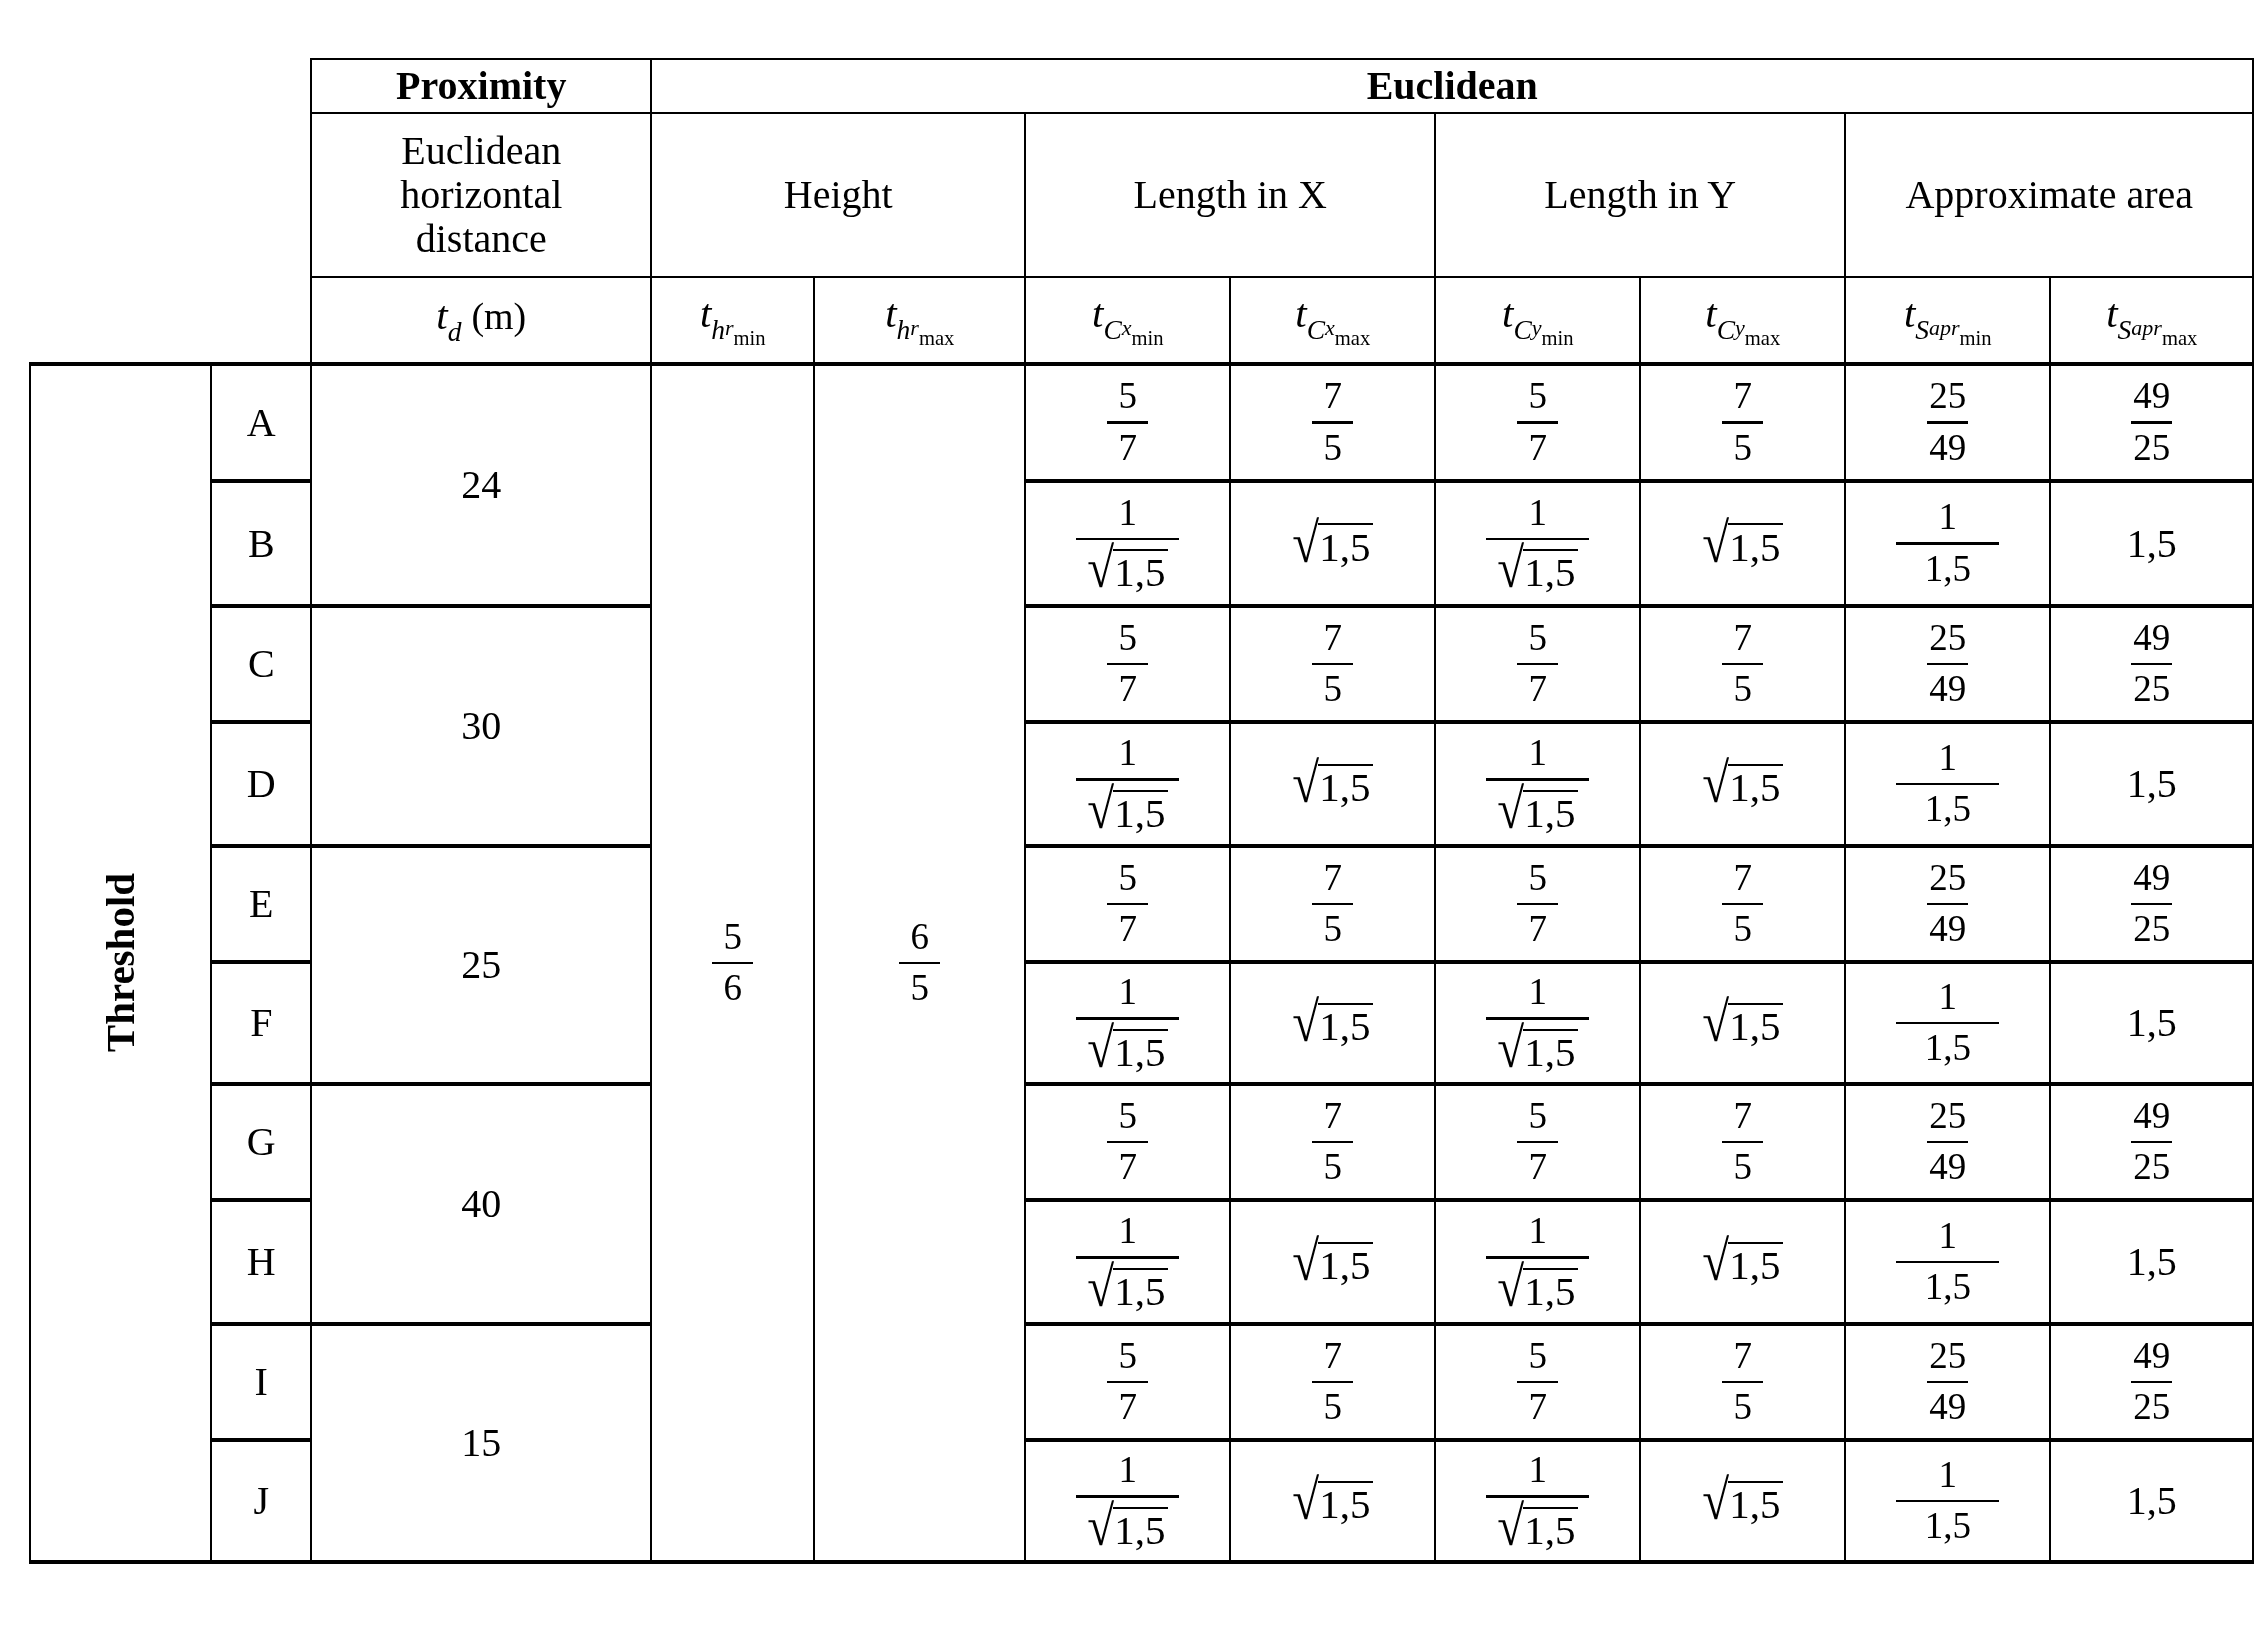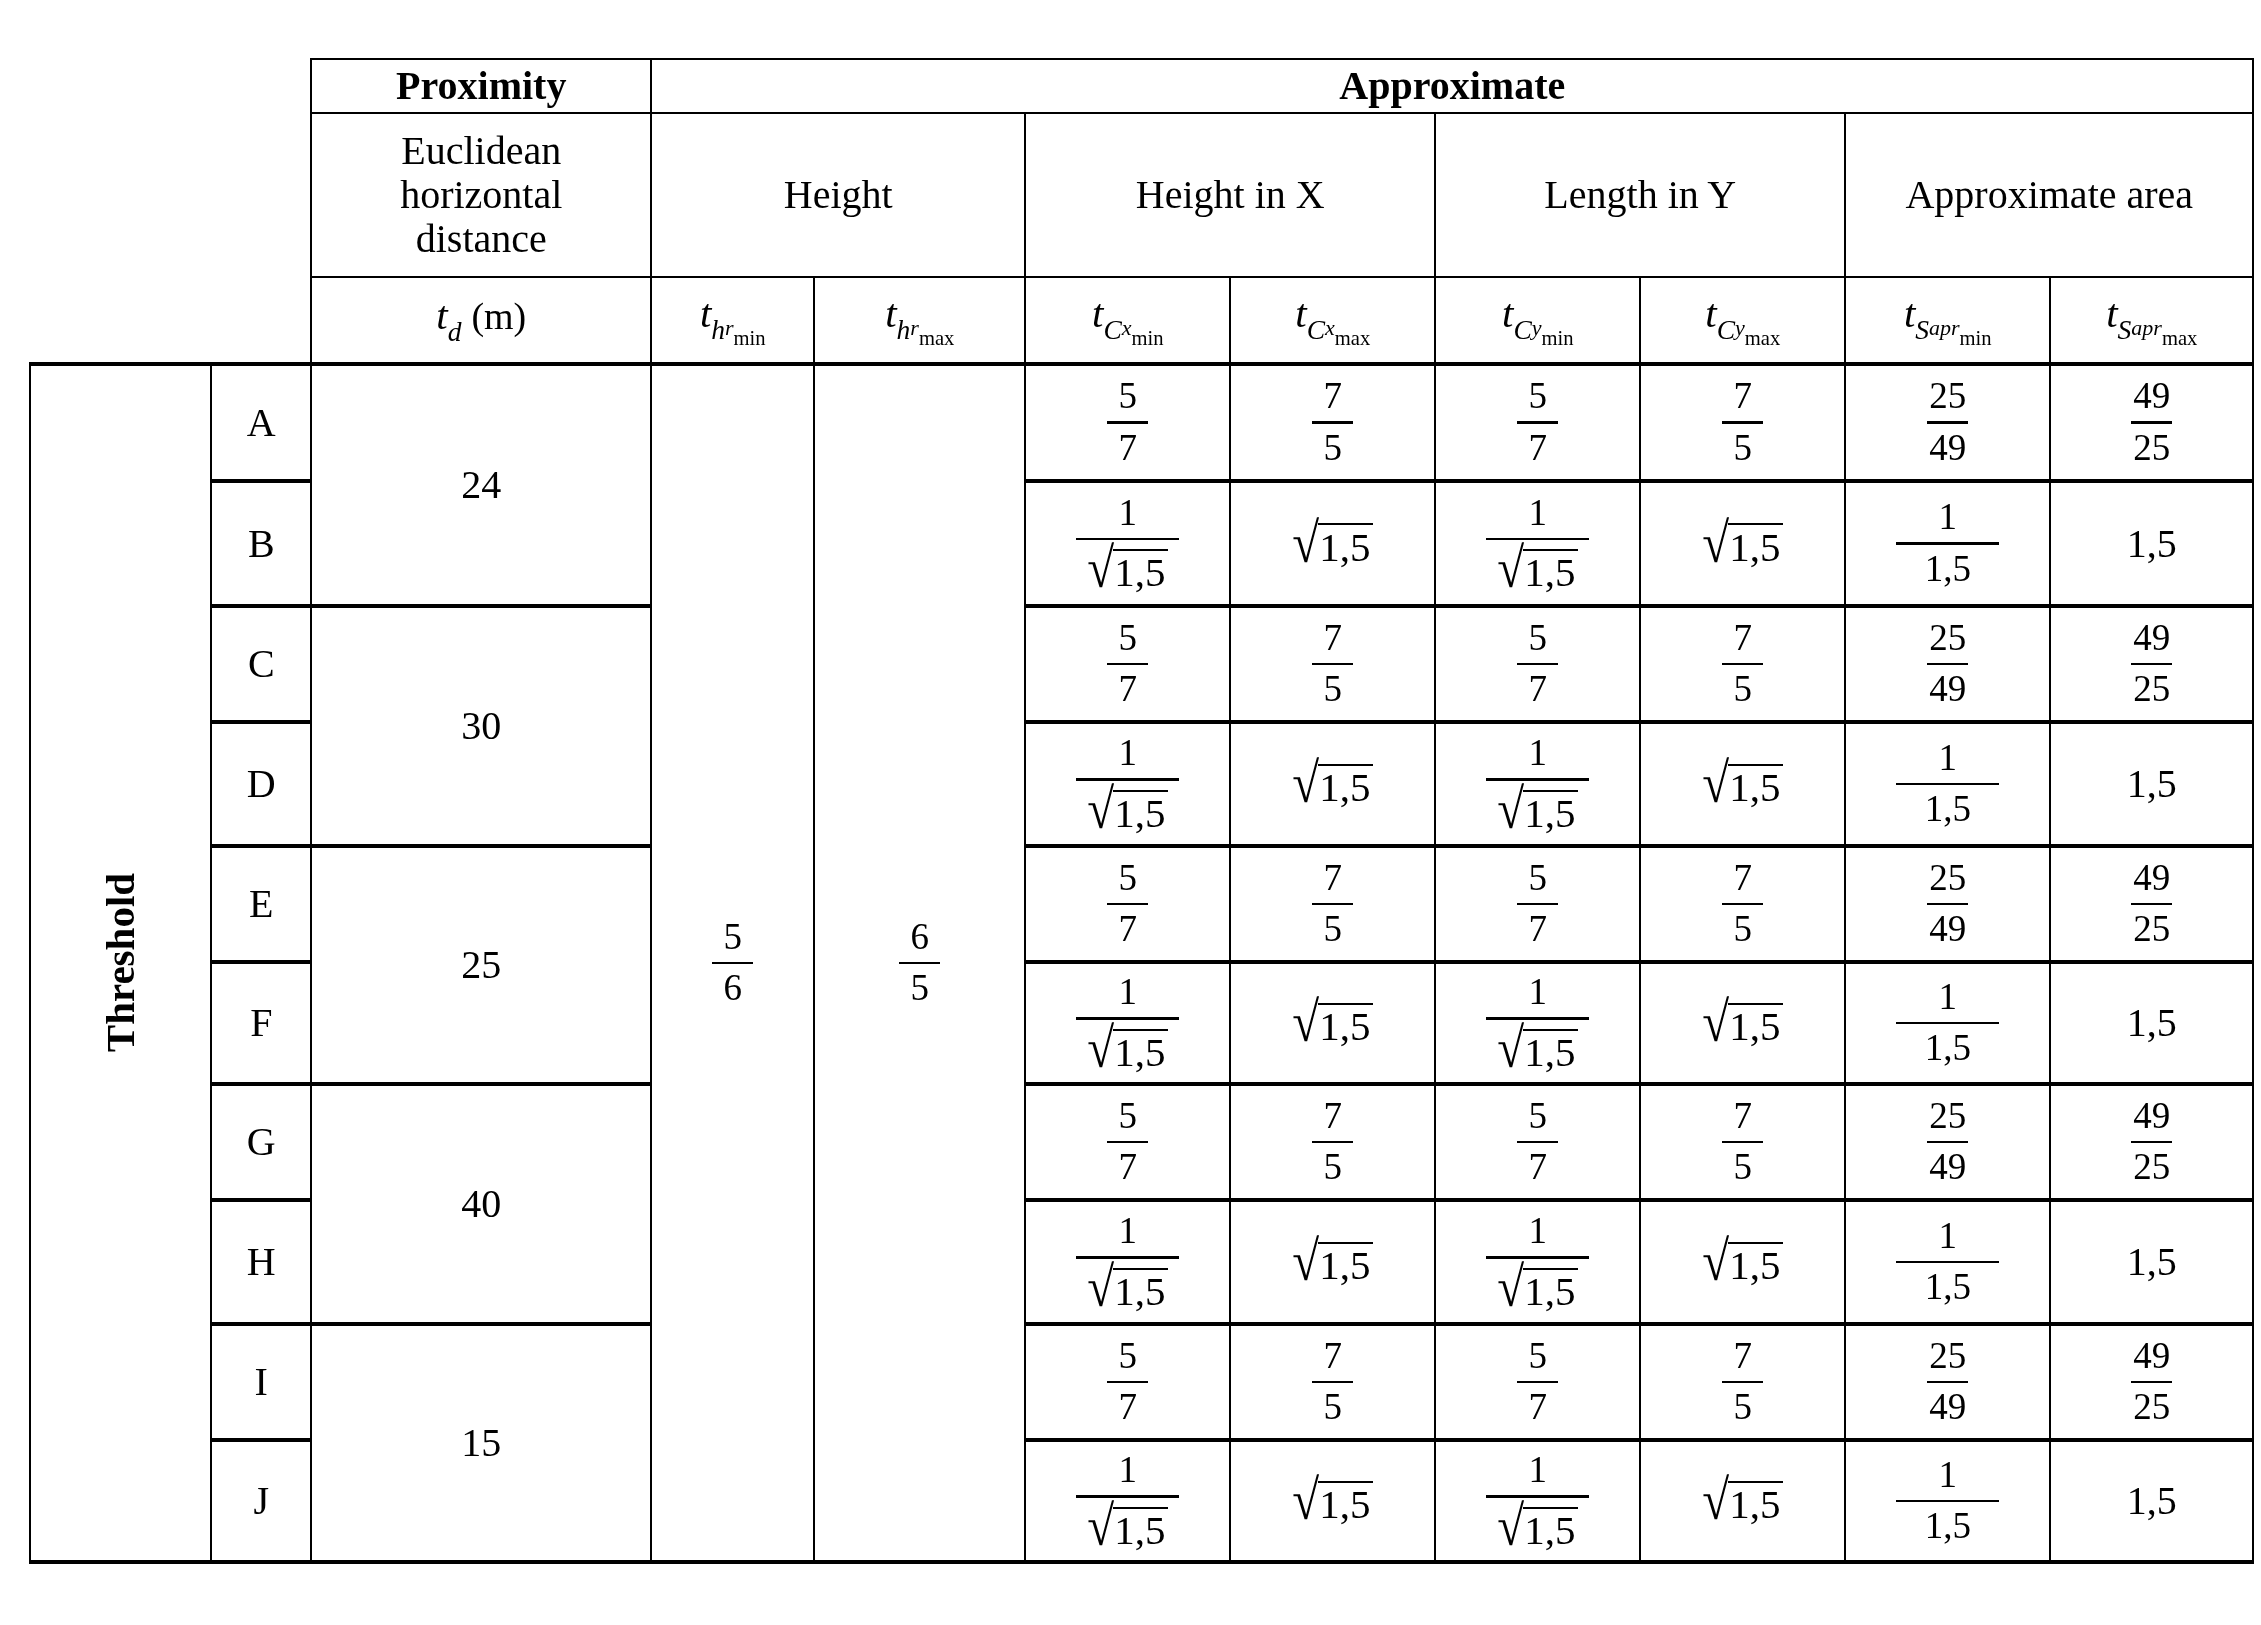--- a/index.html
+++ b/index.html
@@ -41,28 +41,28 @@
       <col style="width:205px">
     <col style="width:205px">
       <col style="width:205px">
     <col style="width:205px">
       <col style="width:203px">
   </colgroup>
   <tbody id="tbody">
     <tr class="row-prox">
       <td class="blank" colspan="2" rowspan="3" style="border:none;border-right:2.1px solid #000;border-bottom:4.1px solid #000;"></td>
       <td class="bold">Proximity</td>
-      <td class="bold" colspan="8">Approximate</td>
+      <td class="bold" colspan="8">Euclidean</td>
     </tr>
     <tr class="row-hdr">
       <td>
           <div style="width:206px;margin:2px auto;">Euclidean horizontal distance</div>
         </td>
       <td colspan="2">Height</td>
-      <td colspan="2">Height in X</td>
+      <td colspan="2">Length in X</td>
       <td colspan="2">Length in Y</td>
       <td colspan="2">Approximate area</td>
     </tr>
     <tr class="row-sub" id="subrow">
       <td>
         <span class="sym">t</span><span class="sub">d</span>
         <span class="plain">(m)</span>
       </td>
     <td><span class="sym">t</span><span class="sub">h</span><span class="subsub" style="font-style:italic">r</span><span class="subsub" style="vertical-align:-18px;font-size:20.6px">min</span></td>
         <td><span class="sym">t</span><span class="sub">h</span><span class="subsub" style="font-style:italic">r</span><span class="subsub" style="vertical-align:-18px;font-size:20.6px">max</span></td>

